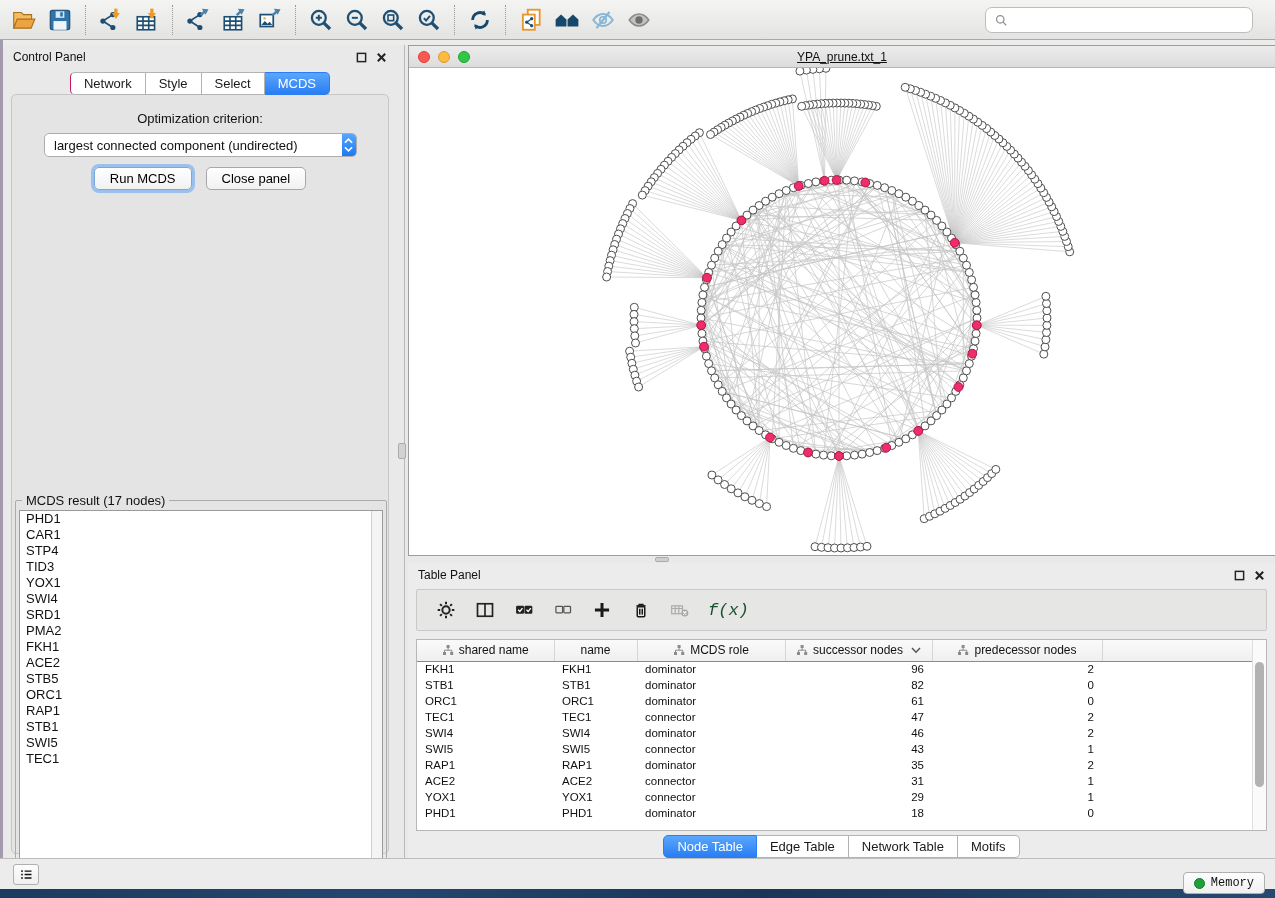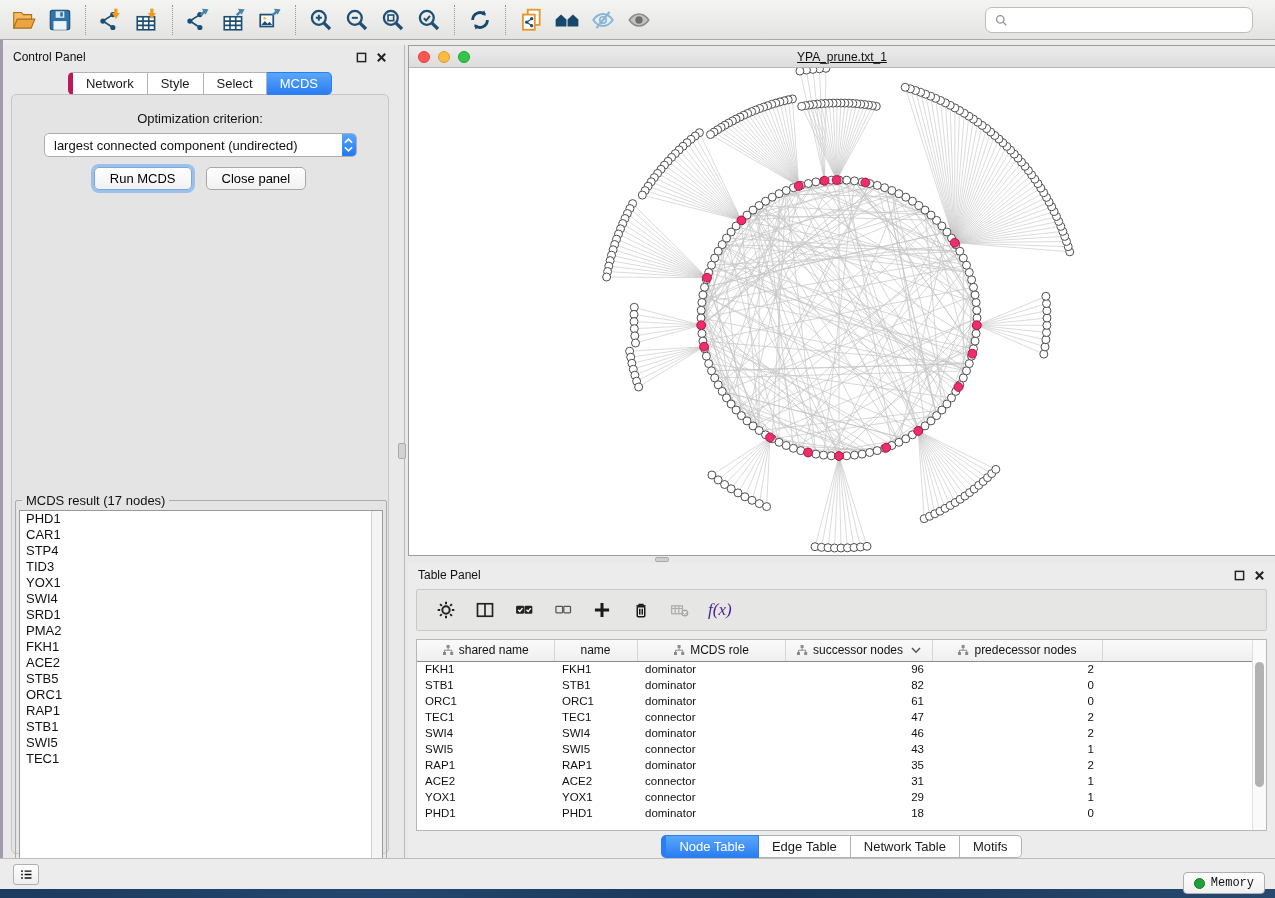--- a/index.html
+++ b/index.html
@@ -28,21 +28,21 @@
   .panel-title-row{display:flex;align-items:center;height:24px;padding:0 10px;font-size:12px;}
   .panel-title{flex:1;}
   .win-ctl{display:flex;gap:9px;align-items:center;}
   .win-ctl svg{width:11px;height:11px;}
 
   
   .control-panel{position:absolute;left:3px;top:45px;width:394px;height:813px;background:#e9e9e9;}
   .seg{display:flex;position:absolute;left:0;right:0;top:27px;justify-content:center;z-index:3;}
   .seg-tab{background:#fff;border:1px solid #b3b3b3;border-left:none;padding:3px 13px;font-size:13px;
            border-radius:0;color:#1a1a1a;white-space:nowrap;}
-  .seg-tab:first-child{border-left:5px solid #be185d;border-radius:5px 0 0 5px;}
+  .seg-tab:first-child{border-left:1px solid #be185d;border-radius:5px 0 0 5px;}
   .seg-tab:last-child{border-radius:0 5px 5px 0;}
   .seg-tab.active{background:linear-gradient(#5aa7fd,#2a7df2);border-color:#2a7df2;color:#fff;}
   .cp-body{position:absolute;left:8px;top:49px;width:378px;height:760px;background:#e4e4e4;
            border:1px solid #c6c6c6;border-radius:5px;}
   .crit-label{position:absolute;left:0;right:0;top:66px;text-align:center;font-size:13px;}
   .dropdown{position:absolute;left:41px;top:88px;width:313px;height:24px;background:#fff;
             border:1px solid #adadad;border-radius:5px;display:flex;align-items:center;gap:44px;}
   .dropdown .dd-text{flex:1;font-size:13px;padding-left:9px;white-space:nowrap;}
   .dd-stepper{width:19px;height:22px;border-radius:0 4px 4px 0;
               background:linear-gradient(#56a6fd,#1f79f0);display:flex;flex-direction:column;
@@ -81,21 +81,21 @@
   
   .h-divider{position:absolute;left:408px;top:556px;width:867px;height:7px;background:#e9e9e9;}
   .h-thumb{position:absolute;left:247px;top:1px;width:14px;height:5px;background:#cfcfcf;border:1px solid #ababab;border-radius:2px;}
 
   
   .table-panel{position:absolute;left:408px;top:563px;width:867px;height:295px;background:#ececec;}
   .tp-toolbar{position:absolute;left:8px;top:26px;right:8px;height:42px;background:#e6e6e4;
               border:1px solid #c9c9c9;border-radius:2px;display:flex;align-items:center;padding-left:18px;gap:17px;}
   .tp-ico{width:22px;height:22px;display:flex;align-items:center;justify-content:center;}
   .tp-ico svg{width:20px;height:20px;}
-  .fx-label{font-family:Liberation Serif, serif;font-style:italic;font-size:17px;color:#4c1d95;}
+  .fx-label{font-family:Liberation Mono, monospace;font-style:italic;font-size:17px;color:#14532d;}
   .tbl-wrap{position:absolute;left:8px;top:76px;right:8px;height:192px;background:#fff;border:1px solid #b7b7b7;}
   table.datatable{border-collapse:collapse;table-layout:fixed;width:836px;font-size:11.5px;}
   table.datatable th{height:21px;background:linear-gradient(#fafafa,#efefef);border-bottom:1px solid #8a8a8a;
       border-right:1px solid #d6d6d6;font-weight:normal;font-size:12px;position:relative;padding:0;}
   .th-inner{display:flex;align-items:center;justify-content:center;gap:5px;}
   .th-inner svg.colico{width:12px;height:12px;}
   .th-inner svg.sortico{width:10px;height:7px;margin-left:3px;}
   table.datatable td{height:16px;padding:0 8px;white-space:nowrap;overflow:hidden;}
   td.num{text-align:right;}
   .tbl-scroll{position:absolute;right:0;top:0;width:14px;bottom:0;background:#fafafa;border-left:1px solid #e0e0e0;}

